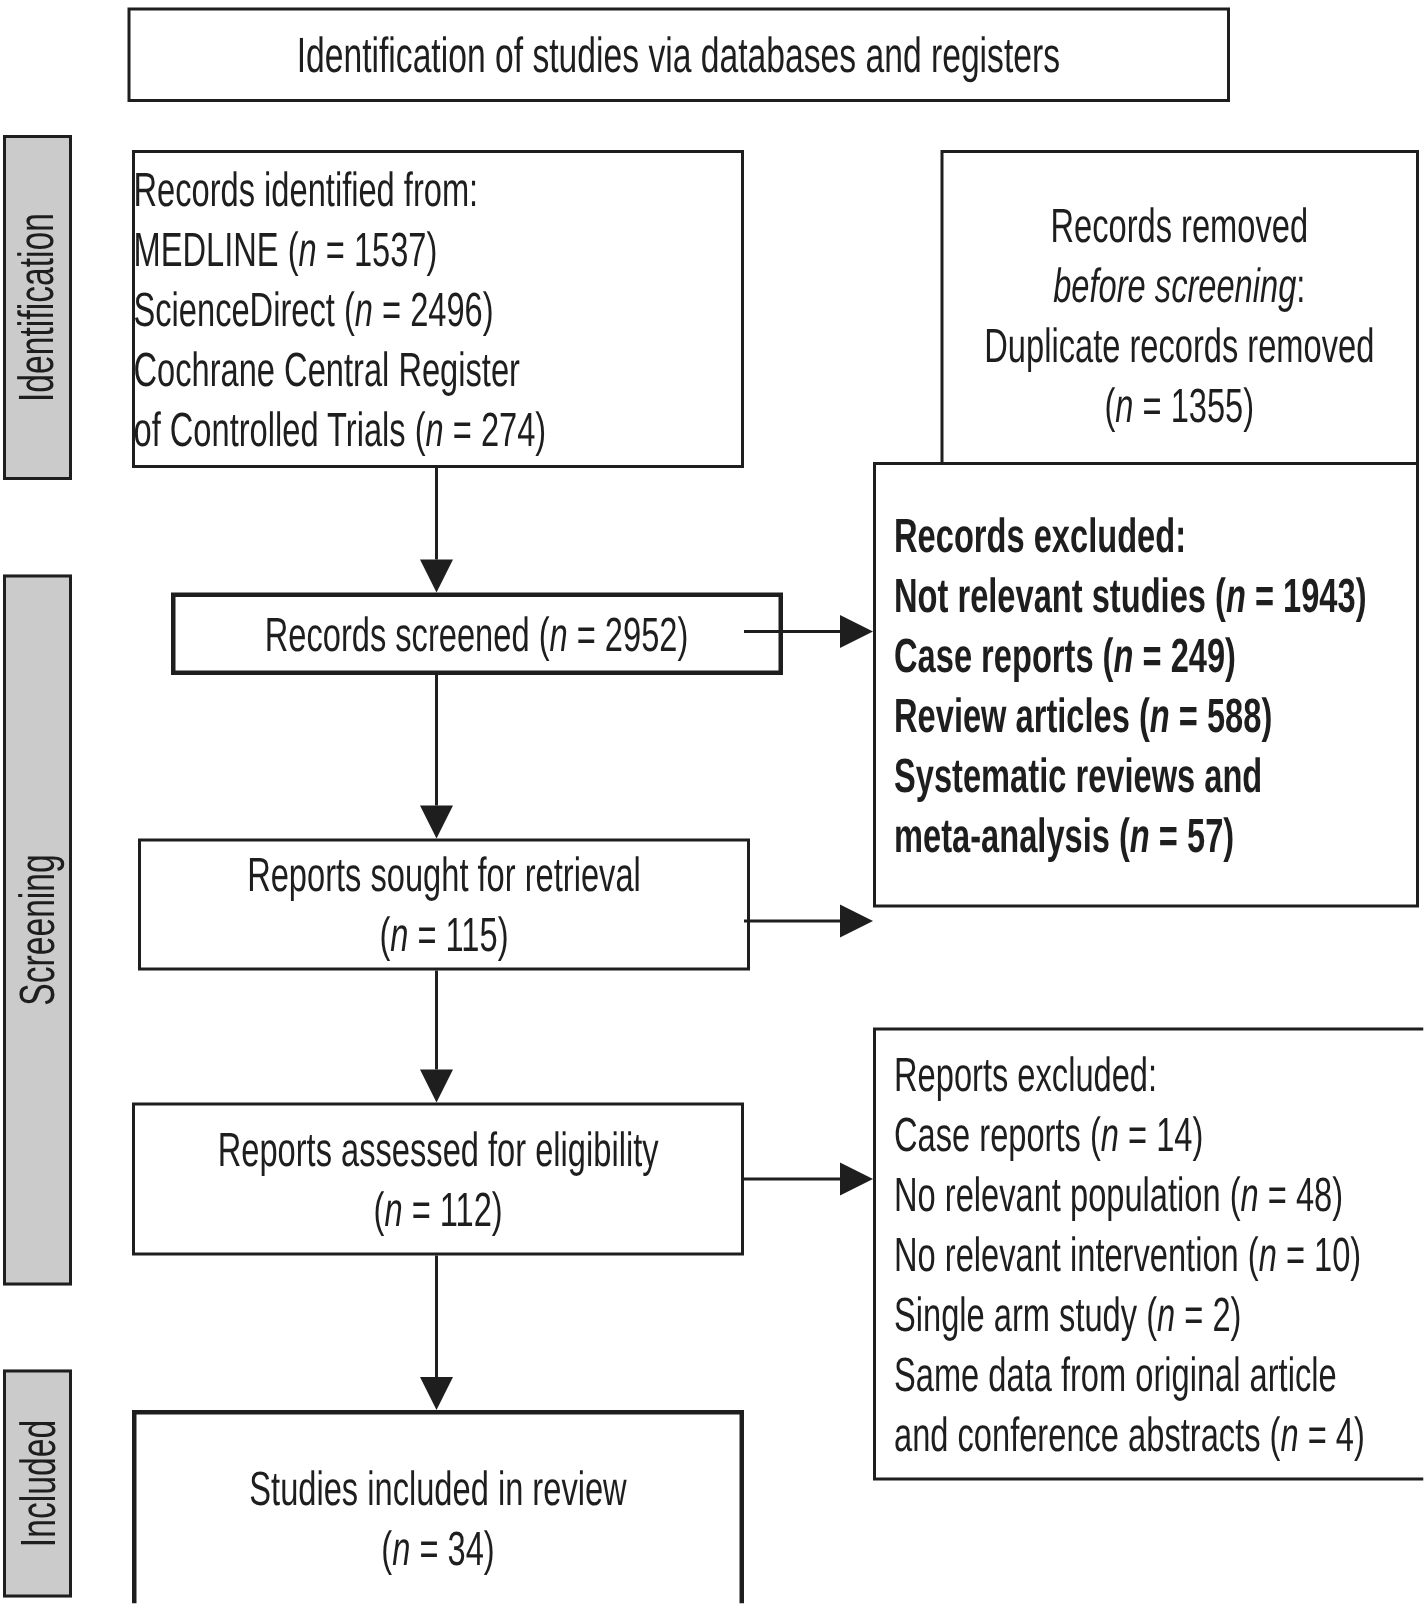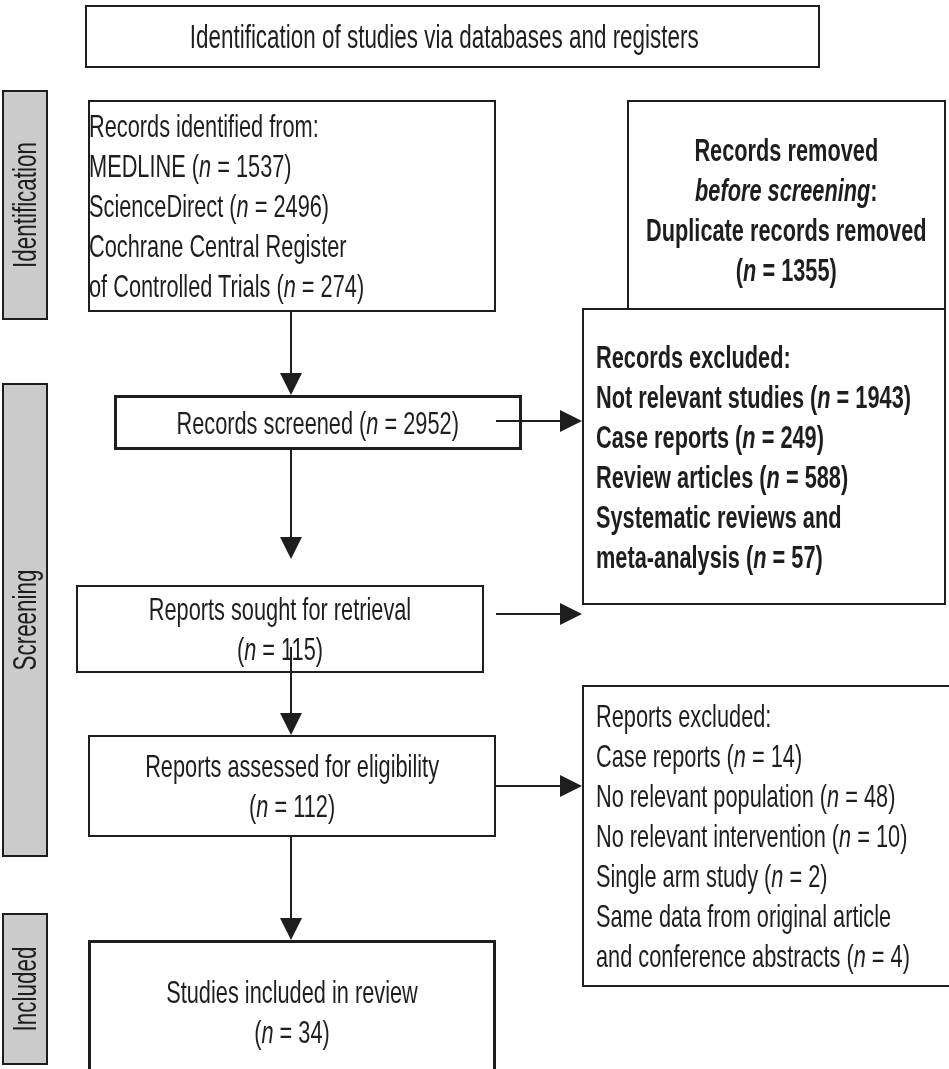--- a/index.html
+++ b/index.html
@@ -17,21 +17,21 @@
   .lines{
     font-size:32px;white-space:nowrap;width:max-content;
     transform:scaleX(0.68);
   }
   .box.center .lines{transform-origin:center center;text-align:center;}
   .box.leftalign .lines{transform-origin:left center;text-align:left;}
   .line{line-height:40px;}
   .line i{font-style:italic;}
   .titlebox{
     position:absolute;background:#ffffff;border:2px solid #1e1e1e;
-    display:flex;align-items:center;justify-content:flex-end;box-sizing:border-box;
+    display:flex;align-items:center;justify-content:center;box-sizing:border-box;
   }
   .titlebox .lines{font-size:33px;}
   .stagebar{
     position:absolute;background:#cbcbcb;border:2px solid #1e1e1e;
     display:flex;align-items:center;justify-content:center;box-sizing:border-box;
   }
   .stagebar .vlabel{
     font-size:33px;white-space:nowrap;
     transform:rotate(-90deg) scaleX(0.68);transform-origin:center center;
   }
@@ -76,42 +76,42 @@
         <div class="line">of Controlled Trials (<i>n</i> = 274)</div>
       </div>
   </div>
 
   <div class="box center thick" style="left:88px;top:395px;width:408px;height:55px;margin-left:26px;">
     <div class="lines">
         <div class="line">Records screened (<i>n</i> = 2952)</div>
       </div>
   </div>
 
-  <div class="box center" style="left:76px;top:559px;width:408px;height:88px;margin-top:26px;">
+  <div class="box center" style="left:92px;top:559px;width:408px;height:88px;">
     <div class="lines">
         <div class="line">Reports sought for retrieval</div>
         <div class="line">(<i>n</i> = 115)</div>
       </div>
   </div>
 
   <div class="box center" style="left:88px;top:735px;width:408px;height:102px;">
     <div class="lines">
         <div class="line">Reports assessed for eligibility</div>
         <div class="line">(<i>n</i> = 112)</div>
       </div>
   </div>
 
   <div class="box center thick" style="left:88px;top:940px;width:408px;height:144px;">
     <div class="lines">
         <div class="line">Studies included in review</div>
         <div class="line">(<i>n</i> = 34)</div>
       </div>
   </div>
 
-  <div class="box center" style="left:627px;top:100px;width:319px;height:220px;font-weight:bold;">
+  <div class="box center" style="left:627px;top:100px;width:319px;height:220px;">
     <div class="lines">
         <div class="line">Records removed</div>
         <div class="line"><i>before screening</i>:</div>
         <div class="line">Duplicate records removed</div>
         <div class="line">(<i>n</i> = 1355)</div>
       </div>
   </div>
 
   <div class="box leftalign" style="left:582px;top:308px;width:364px;height:297px;font-weight:bold;">
     <div class="lines">

